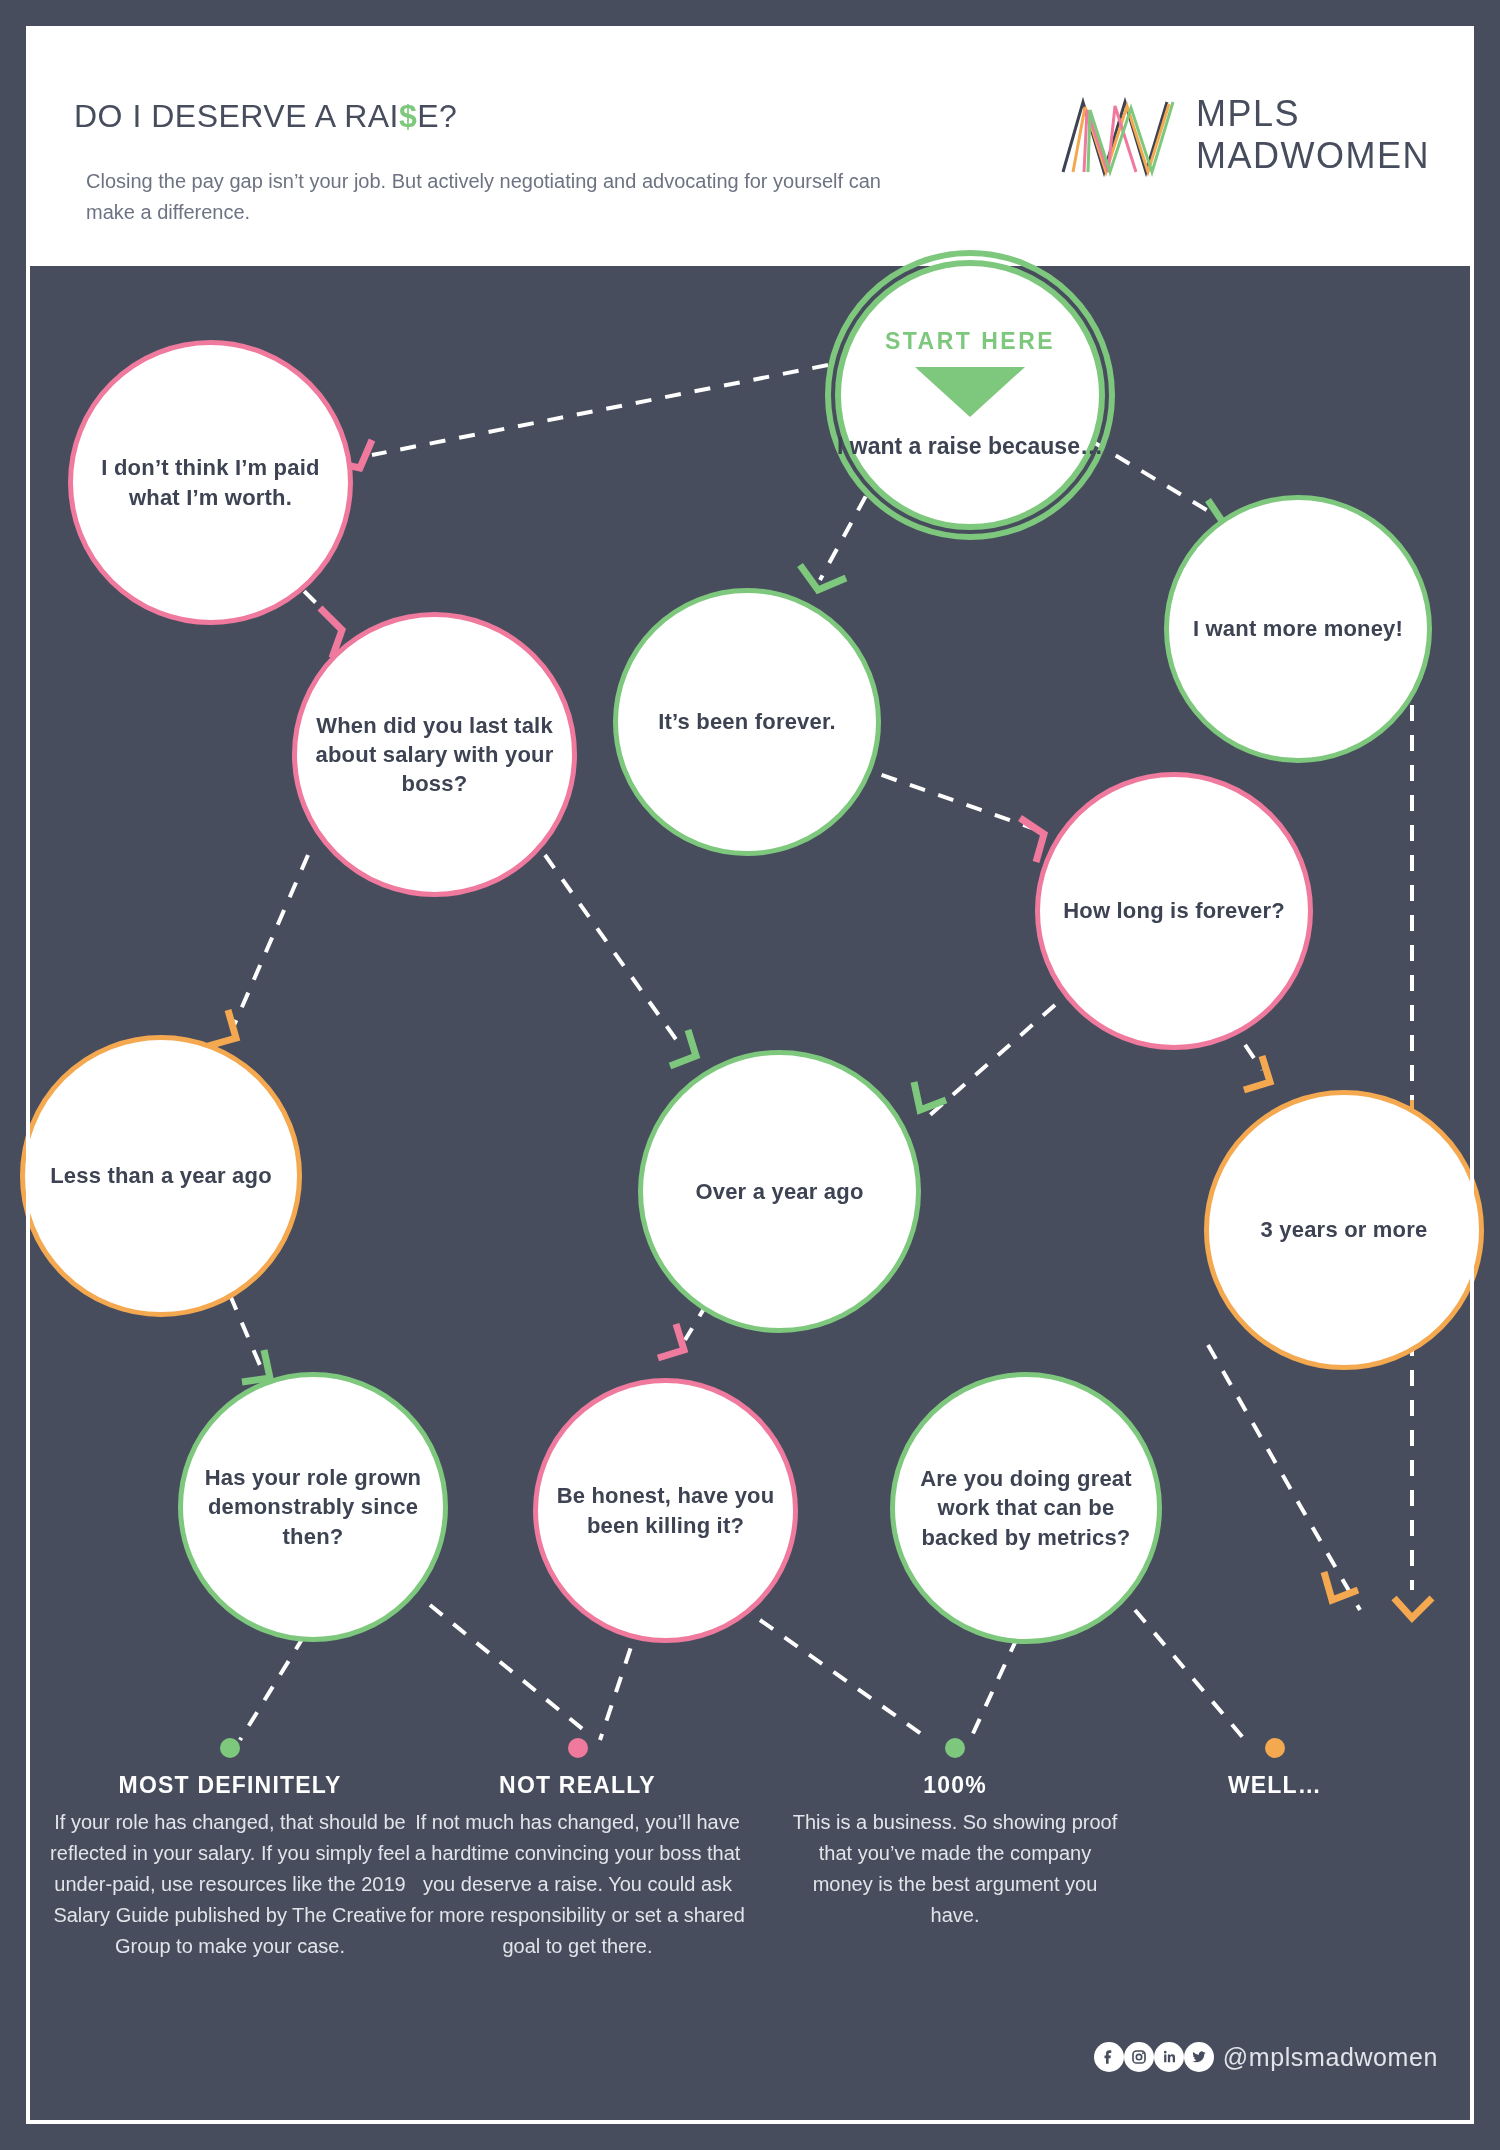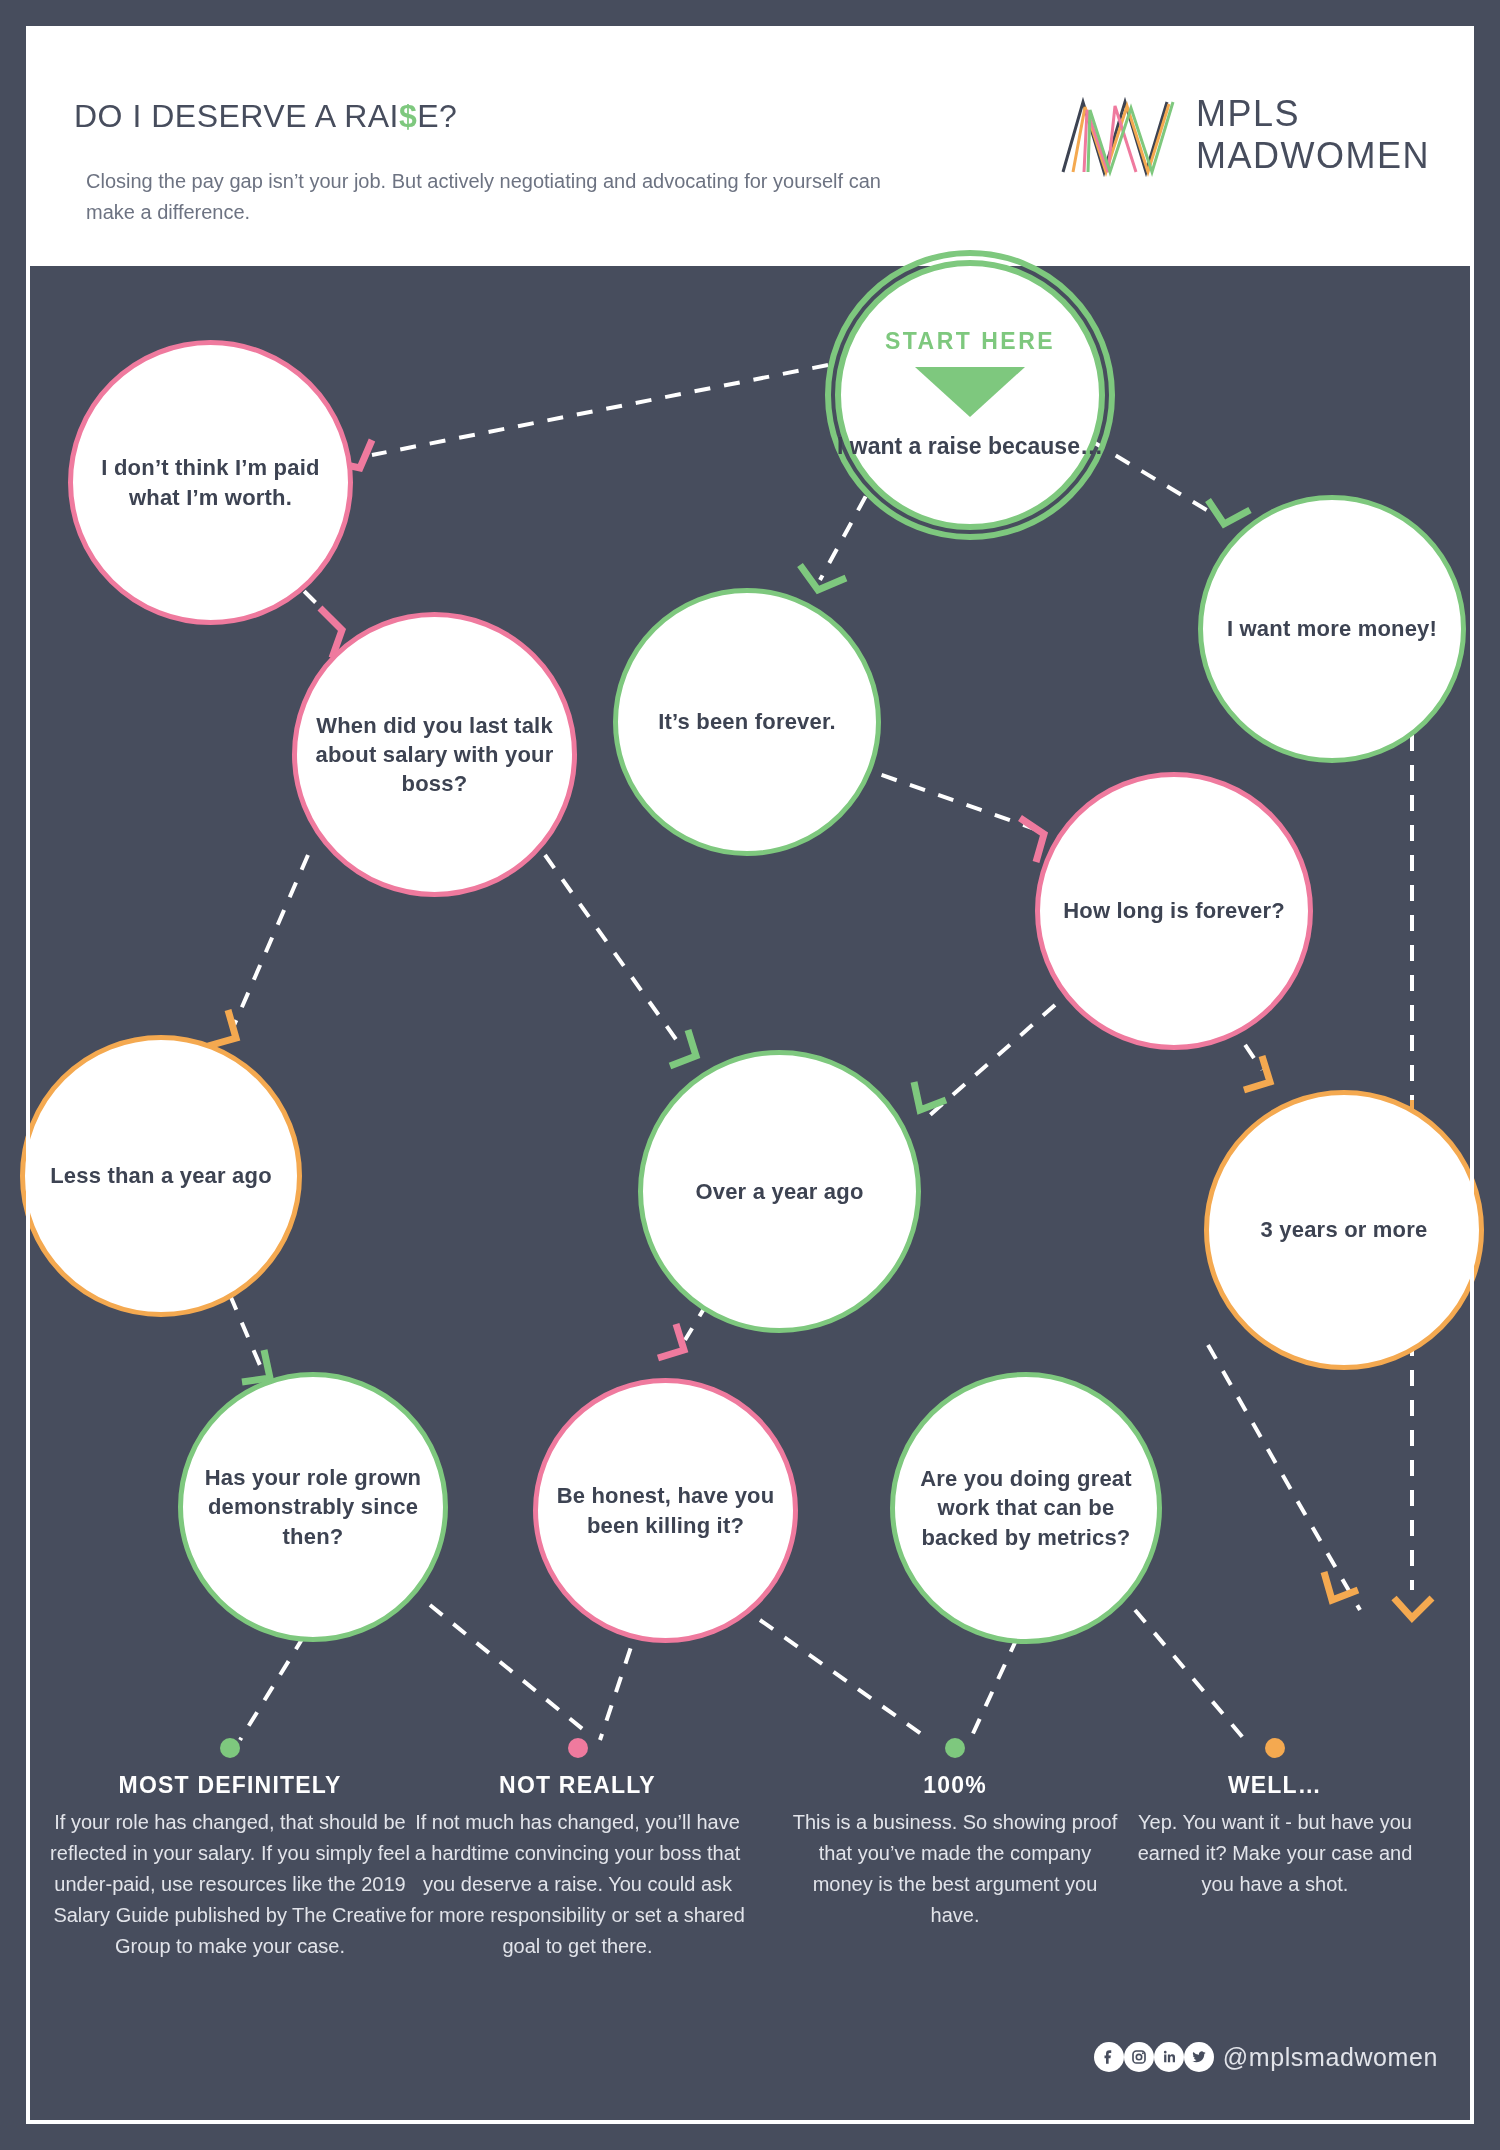--- a/index.html
+++ b/index.html
@@ -151,21 +151,21 @@
     <div class="start-label">START HERE</div>
     <div class="tri"></div>
     <div class="start-body">I want a raise because…</div>
   </div>
 </div>
 
 <div class="node ring-pink" style="left:68px;top:340px;width:285px;height:285px;">
   <div class="txt" style="font-size:22px;">I don’t think I’m paid what I’m worth.</div>
 </div>
 
-<div class="node ring-green" style="left:1198px;top:495px;width:268px;height:268px;">
+<div class="node ring-green" style="left:1164px;top:495px;width:268px;height:268px;">
   <div class="txt" style="font-size:22px;">I want more money!</div>
 </div>
 
 <div class="node ring-pink" style="left:292px;top:612px;width:285px;height:285px;">
   <div class="txt" style="font-size:22px;">When did you last talk about salary with your boss?</div>
 </div>
 
 <div class="node ring-green" style="left:613px;top:588px;width:268px;height:268px;">
   <div class="txt" style="font-size:22px;">It’s been forever.</div>
 </div>
@@ -212,21 +212,20 @@
 
 <div class="outcome" style="left:790px;top:1738px;width:330px;">
   <div class="dot" style="background:#7ec87e;"></div>
   <div class="head">100%</div>
   <div class="body">This is a business. So showing proof that you’ve made the company money is the best argument you have.</div>
 </div>
 
 <div class="outcome" style="left:1125px;top:1738px;width:300px;">
   <div class="dot" style="background:#f4a950;"></div>
   <div class="head">WELL…</div>
-  <div class="body">Yep. You want it - but have you earned it? Make your case and you have a shot.</div>
 </div>
 
 <div id="social">
   <div class="sicon">
     <svg width="18" height="18" viewBox="0 0 24 24">
         <path fill="#474d5d" d="M15 3h-2.5A4.5 4.5 0 0 0 8 7.5V10H6v3.5h2V21h3.5v-7.5H14L14.5 10h-3V7.8c0-.7.3-1.1 1.1-1.1H15V3z"></path>
       </svg>
   </div>
   <div class="sicon">
     <svg width="18" height="18" viewBox="0 0 24 24">

